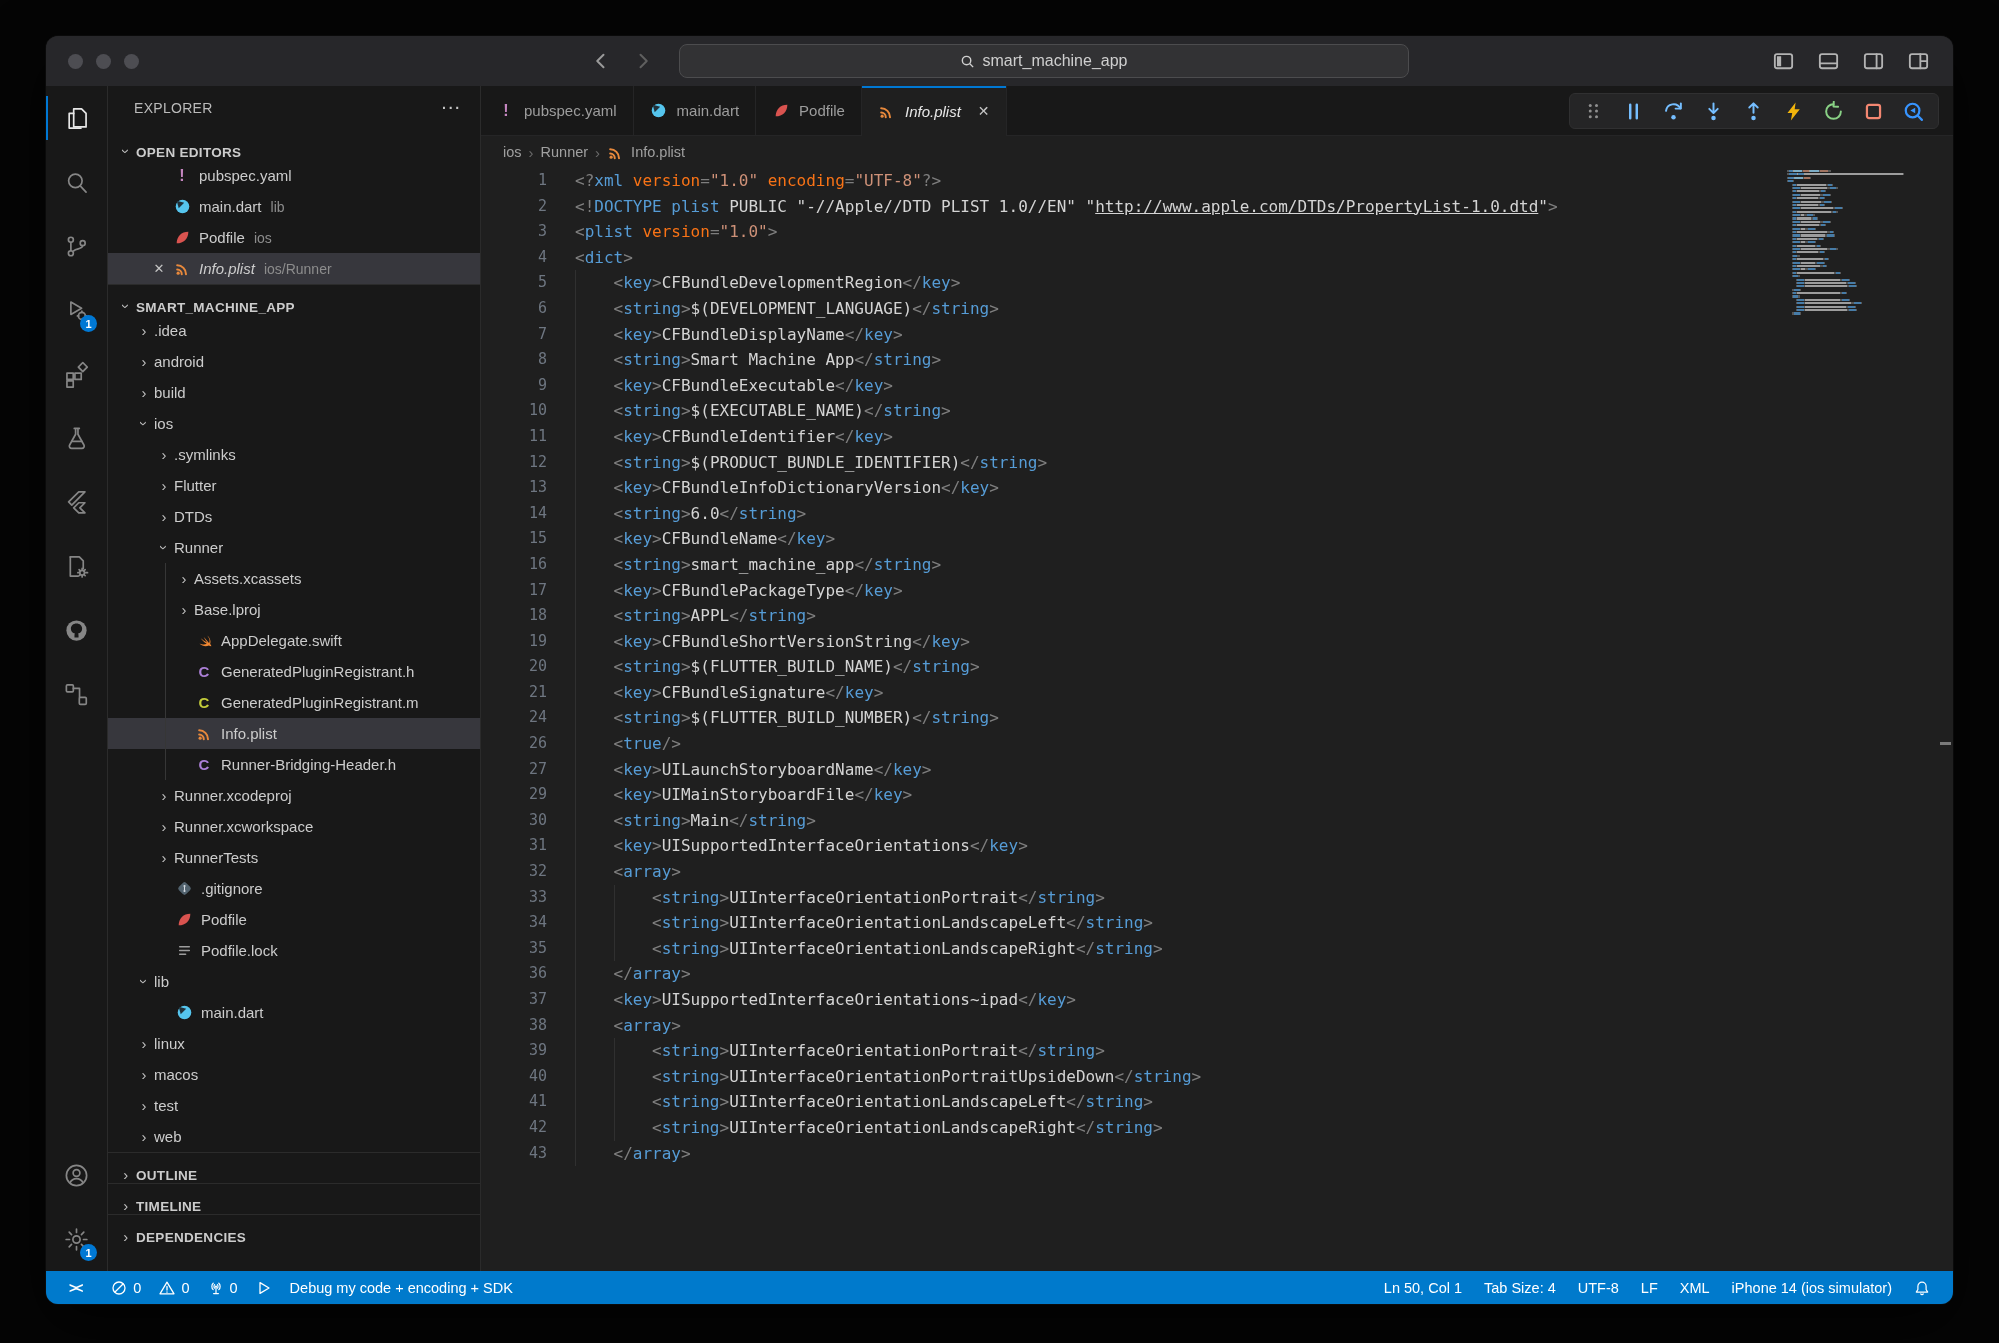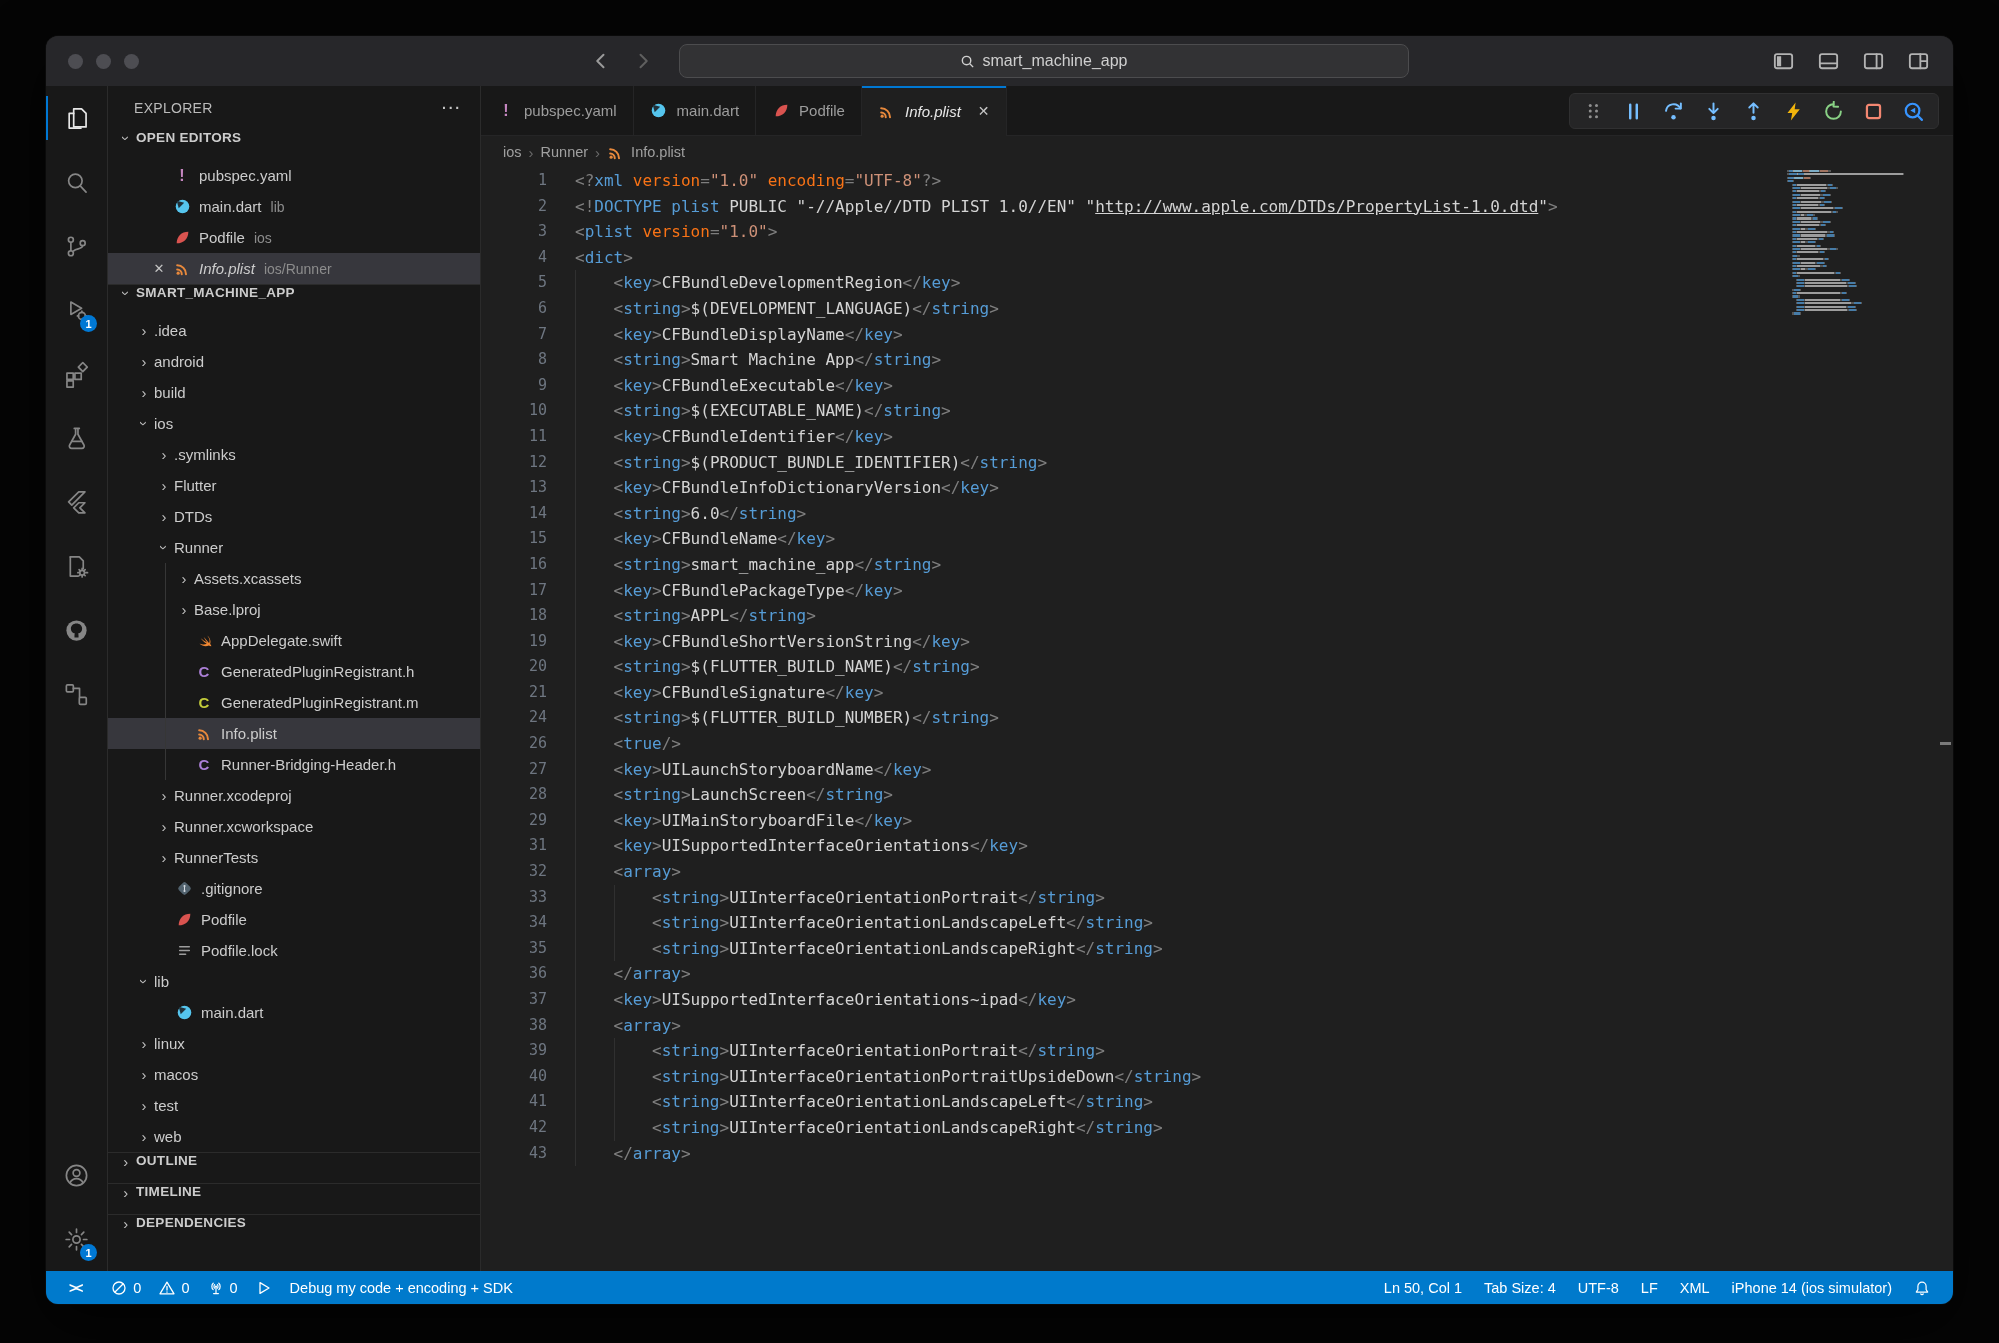--- a/index.html
+++ b/index.html
@@ -30,21 +30,21 @@
   .act-item.active { color:#e7e7e7; }
   .act-item.active::before { content:""; position:absolute; left:0; top:10px; bottom:10px; width:2px; background:#0078d4; }
   .act-badge { position:absolute; right:10px; bottom:10px; min-width:17px; height:17px; border-radius:9px; background:#0078d4;
     color:#fff; font-size:11px; font-weight:700; display:flex; align-items:center; justify-content:center; padding:0 3px; }
   .act-spacer { flex:1; }
 
   
   .sidebar { width:373px; background:#181818; border-right:1px solid #2b2b2b; display:flex; flex-direction:column; font-size:15px; color:#cccccc; overflow:hidden; }
   .sb-header { height:44px; display:flex; align-items:center; padding:0 18px 0 26px; color:#bbbbbb; font-size:14px; letter-spacing:.3px; flex:0 0 auto; }
   .sb-header .dots { margin-left:auto; color:#c5c5c5; letter-spacing:2px; font-weight:700; }
-  .sec-head { height:30px; display:flex; align-items:flex-start; font-weight:700; font-size:13.5px; letter-spacing:.3px; color:#cccccc; padding-left:8px; cursor:pointer; flex:0 0 auto; }
+  .sec-head { height:30px; display:flex; align-items:flex-end; font-weight:700; font-size:13.5px; letter-spacing:.3px; color:#cccccc; padding-left:8px; cursor:pointer; flex:0 0 auto; }
   .sec-head .chev { width:20px; text-align:center; }
   .sec-head.bordered { border-top:1px solid #2b2b2b; height:31px; }
   .chev { display:inline-block; color:#c0c0c0; font-size:15px; font-weight:400; }
   .chev.open { transform:rotate(90deg); }
   .row { height:31px; display:flex; align-items:center; cursor:pointer; position:relative; white-space:nowrap; }
   .row.selected { background:#37373d; }
   .row .closeslot { width:26px; text-align:center; color:#c5c5c5; font-size:13px; }
   .row .ficon { width:20px; display:flex; justify-content:center; align-items:center; margin-right:7px; flex:0 0 auto; }
   .row .dim { color:#8d8d8d; margin-left:9px; font-size:14px; }
   .row.italic .lbl { font-style:italic; }
@@ -600,22 +600,22 @@
             <div class="cl"><span class="ln">15</span><span class="guide" style="left: calc(0ch + 94px);"></span><span class="ct" style="padding-left: 4ch;"><span class="tok-p">&lt;</span><span class="tok-t">key</span><span class="tok-p">&gt;</span><span class="tok-x">CFBundleName</span><span class="tok-p">&lt;/</span><span class="tok-t">key</span><span class="tok-p">&gt;</span></span></div>
             <div class="cl"><span class="ln">16</span><span class="guide" style="left: calc(0ch + 94px);"></span><span class="ct" style="padding-left: 4ch;"><span class="tok-p">&lt;</span><span class="tok-t">string</span><span class="tok-p">&gt;</span><span class="tok-x">smart_machine_app</span><span class="tok-p">&lt;/</span><span class="tok-t">string</span><span class="tok-p">&gt;</span></span></div>
             <div class="cl"><span class="ln">17</span><span class="guide" style="left: calc(0ch + 94px);"></span><span class="ct" style="padding-left: 4ch;"><span class="tok-p">&lt;</span><span class="tok-t">key</span><span class="tok-p">&gt;</span><span class="tok-x">CFBundlePackageType</span><span class="tok-p">&lt;/</span><span class="tok-t">key</span><span class="tok-p">&gt;</span></span></div>
             <div class="cl"><span class="ln">18</span><span class="guide" style="left: calc(0ch + 94px);"></span><span class="ct" style="padding-left: 4ch;"><span class="tok-p">&lt;</span><span class="tok-t">string</span><span class="tok-p">&gt;</span><span class="tok-x">APPL</span><span class="tok-p">&lt;/</span><span class="tok-t">string</span><span class="tok-p">&gt;</span></span></div>
             <div class="cl"><span class="ln">19</span><span class="guide" style="left: calc(0ch + 94px);"></span><span class="ct" style="padding-left: 4ch;"><span class="tok-p">&lt;</span><span class="tok-t">key</span><span class="tok-p">&gt;</span><span class="tok-x">CFBundleShortVersionString</span><span class="tok-p">&lt;/</span><span class="tok-t">key</span><span class="tok-p">&gt;</span></span></div>
             <div class="cl"><span class="ln">20</span><span class="guide" style="left: calc(0ch + 94px);"></span><span class="ct" style="padding-left: 4ch;"><span class="tok-p">&lt;</span><span class="tok-t">string</span><span class="tok-p">&gt;</span><span class="tok-x">$(FLUTTER_BUILD_NAME)</span><span class="tok-p">&lt;/</span><span class="tok-t">string</span><span class="tok-p">&gt;</span></span></div>
             <div class="cl"><span class="ln">21</span><span class="guide" style="left: calc(0ch + 94px);"></span><span class="ct" style="padding-left: 4ch;"><span class="tok-p">&lt;</span><span class="tok-t">key</span><span class="tok-p">&gt;</span><span class="tok-x">CFBundleSignature</span><span class="tok-p">&lt;/</span><span class="tok-t">key</span><span class="tok-p">&gt;</span></span></div>
             <div class="cl"><span class="ln">24</span><span class="guide" style="left: calc(0ch + 94px);"></span><span class="ct" style="padding-left: 4ch;"><span class="tok-p">&lt;</span><span class="tok-t">string</span><span class="tok-p">&gt;</span><span class="tok-x">$(FLUTTER_BUILD_NUMBER)</span><span class="tok-p">&lt;/</span><span class="tok-t">string</span><span class="tok-p">&gt;</span></span></div>
             <div class="cl"><span class="ln">26</span><span class="guide" style="left: calc(0ch + 94px);"></span><span class="ct" style="padding-left: 4ch;"><span class="tok-p">&lt;</span><span class="tok-t">true</span><span class="tok-p">/&gt;</span></span></div>
             <div class="cl"><span class="ln">27</span><span class="guide" style="left: calc(0ch + 94px);"></span><span class="ct" style="padding-left: 4ch;"><span class="tok-p">&lt;</span><span class="tok-t">key</span><span class="tok-p">&gt;</span><span class="tok-x">UILaunchStoryboardName</span><span class="tok-p">&lt;/</span><span class="tok-t">key</span><span class="tok-p">&gt;</span></span></div>
-            <div class="cl"><span class="ln">28</span><span class="guide" style="left: calc(0ch + 94px);"></span><span class="ct" style="padding-left: 4ch;"><span class="tok-p">&lt;</span><span class="tok-t">string</span><span class="tok-p">&gt;</span><span class="tok-x">LaunchScreen</span><span class="tok-p">&lt;/</span><span class="tok-t">string</span><span class="tok-p">&gt;</span></span></div>
             <div class="cl"><span class="ln">29</span><span class="guide" style="left: calc(0ch + 94px);"></span><span class="ct" style="padding-left: 4ch;"><span class="tok-p">&lt;</span><span class="tok-t">key</span><span class="tok-p">&gt;</span><span class="tok-x">UIMainStoryboardFile</span><span class="tok-p">&lt;/</span><span class="tok-t">key</span><span class="tok-p">&gt;</span></span></div>
+            <div class="cl"><span class="ln">30</span><span class="guide" style="left: calc(0ch + 94px);"></span><span class="ct" style="padding-left: 4ch;"><span class="tok-p">&lt;</span><span class="tok-t">string</span><span class="tok-p">&gt;</span><span class="tok-x">Main</span><span class="tok-p">&lt;/</span><span class="tok-t">string</span><span class="tok-p">&gt;</span></span></div>
             <div class="cl"><span class="ln">31</span><span class="guide" style="left: calc(0ch + 94px);"></span><span class="ct" style="padding-left: 4ch;"><span class="tok-p">&lt;</span><span class="tok-t">key</span><span class="tok-p">&gt;</span><span class="tok-x">UISupportedInterfaceOrientations</span><span class="tok-p">&lt;/</span><span class="tok-t">key</span><span class="tok-p">&gt;</span></span></div>
             <div class="cl"><span class="ln">32</span><span class="guide" style="left: calc(0ch + 94px);"></span><span class="ct" style="padding-left: 4ch;"><span class="tok-p">&lt;</span><span class="tok-t">array</span><span class="tok-p">&gt;</span></span></div>
             <div class="cl"><span class="ln">33</span><span class="guide" style="left: calc(0ch + 94px);"></span><span class="guide" style="left: calc(4ch + 94px);"></span><span class="ct" style="padding-left: 8ch;"><span class="tok-p">&lt;</span><span class="tok-t">string</span><span class="tok-p">&gt;</span><span class="tok-x">UIInterfaceOrientationPortrait</span><span class="tok-p">&lt;/</span><span class="tok-t">string</span><span class="tok-p">&gt;</span></span></div>
             <div class="cl"><span class="ln">34</span><span class="guide" style="left: calc(0ch + 94px);"></span><span class="guide" style="left: calc(4ch + 94px);"></span><span class="ct" style="padding-left: 8ch;"><span class="tok-p">&lt;</span><span class="tok-t">string</span><span class="tok-p">&gt;</span><span class="tok-x">UIInterfaceOrientationLandscapeLeft</span><span class="tok-p">&lt;/</span><span class="tok-t">string</span><span class="tok-p">&gt;</span></span></div>
             <div class="cl"><span class="ln">35</span><span class="guide" style="left: calc(0ch + 94px);"></span><span class="guide" style="left: calc(4ch + 94px);"></span><span class="ct" style="padding-left: 8ch;"><span class="tok-p">&lt;</span><span class="tok-t">string</span><span class="tok-p">&gt;</span><span class="tok-x">UIInterfaceOrientationLandscapeRight</span><span class="tok-p">&lt;/</span><span class="tok-t">string</span><span class="tok-p">&gt;</span></span></div>
             <div class="cl"><span class="ln">36</span><span class="guide" style="left: calc(0ch + 94px);"></span><span class="ct" style="padding-left: 4ch;"><span class="tok-p">&lt;/</span><span class="tok-t">array</span><span class="tok-p">&gt;</span></span></div>
             <div class="cl"><span class="ln">37</span><span class="guide" style="left: calc(0ch + 94px);"></span><span class="ct" style="padding-left: 4ch;"><span class="tok-p">&lt;</span><span class="tok-t">key</span><span class="tok-p">&gt;</span><span class="tok-x">UISupportedInterfaceOrientations~ipad</span><span class="tok-p">&lt;/</span><span class="tok-t">key</span><span class="tok-p">&gt;</span></span></div>
             <div class="cl"><span class="ln">38</span><span class="guide" style="left: calc(0ch + 94px);"></span><span class="ct" style="padding-left: 4ch;"><span class="tok-p">&lt;</span><span class="tok-t">array</span><span class="tok-p">&gt;</span></span></div>
             <div class="cl"><span class="ln">39</span><span class="guide" style="left: calc(0ch + 94px);"></span><span class="guide" style="left: calc(4ch + 94px);"></span><span class="ct" style="padding-left: 8ch;"><span class="tok-p">&lt;</span><span class="tok-t">string</span><span class="tok-p">&gt;</span><span class="tok-x">UIInterfaceOrientationPortrait</span><span class="tok-p">&lt;/</span><span class="tok-t">string</span><span class="tok-p">&gt;</span></span></div>
             <div class="cl"><span class="ln">40</span><span class="guide" style="left: calc(0ch + 94px);"></span><span class="guide" style="left: calc(4ch + 94px);"></span><span class="ct" style="padding-left: 8ch;"><span class="tok-p">&lt;</span><span class="tok-t">string</span><span class="tok-p">&gt;</span><span class="tok-x">UIInterfaceOrientationPortraitUpsideDown</span><span class="tok-p">&lt;/</span><span class="tok-t">string</span><span class="tok-p">&gt;</span></span></div>

